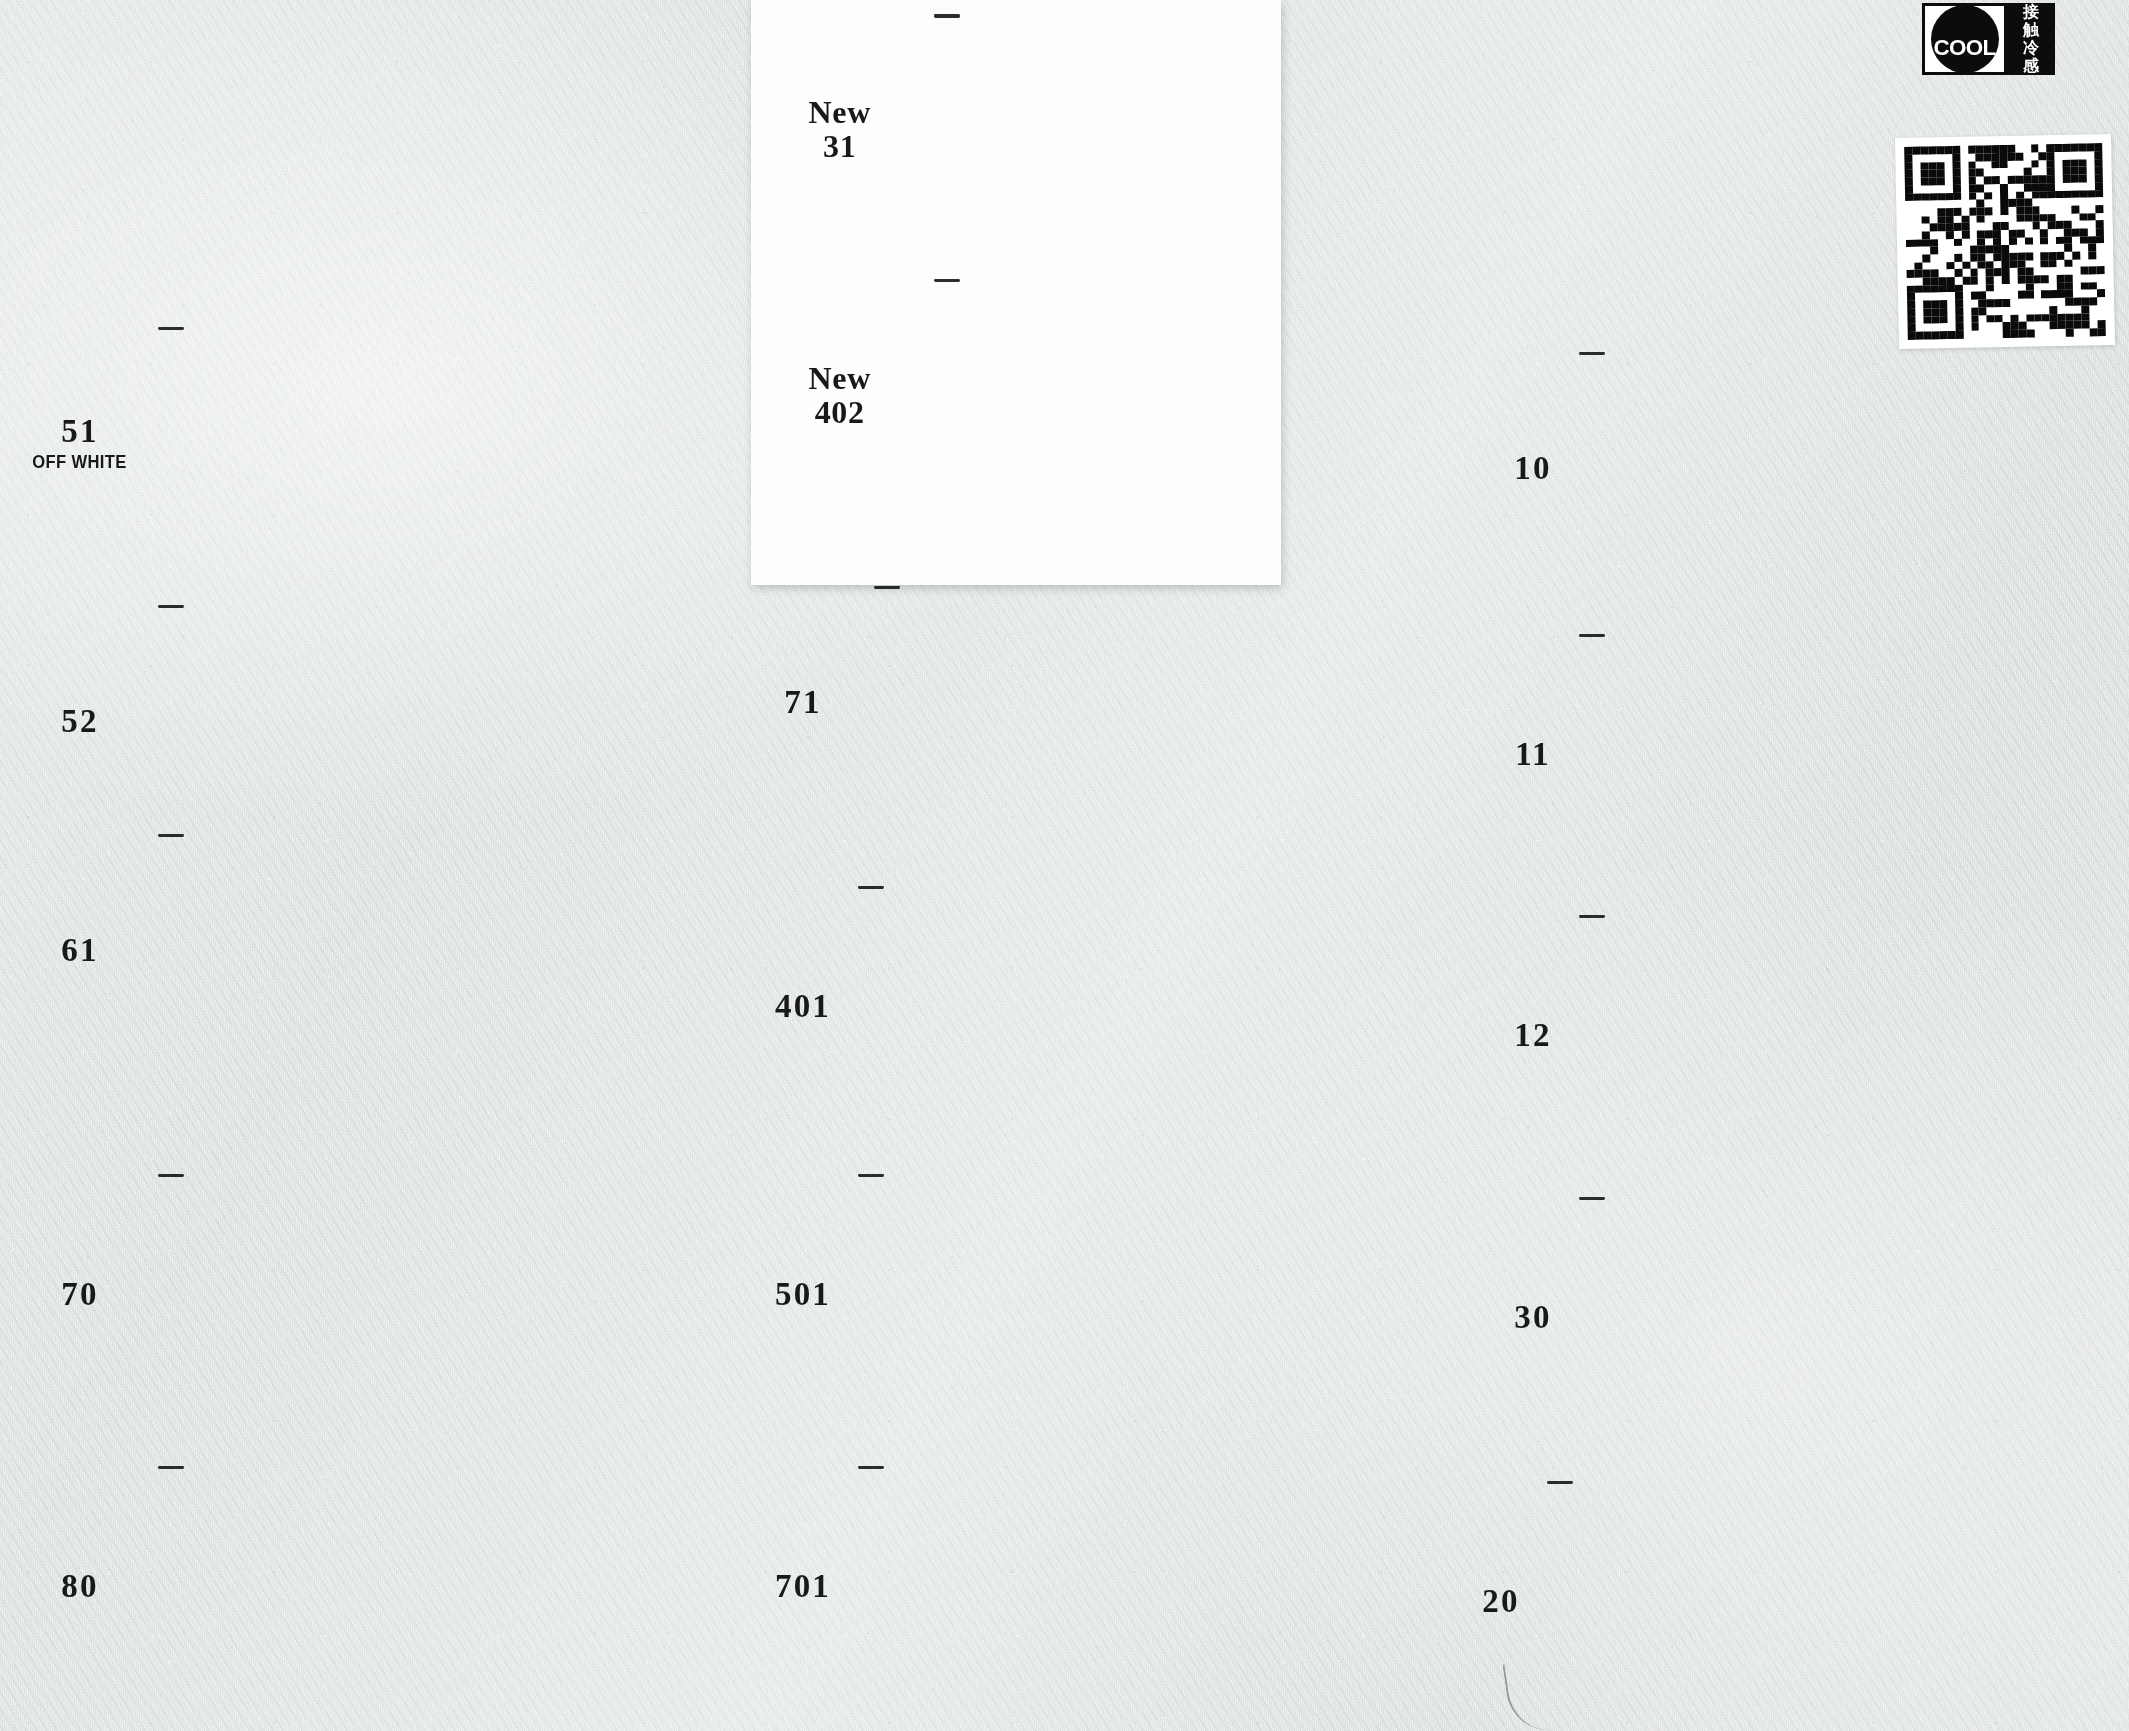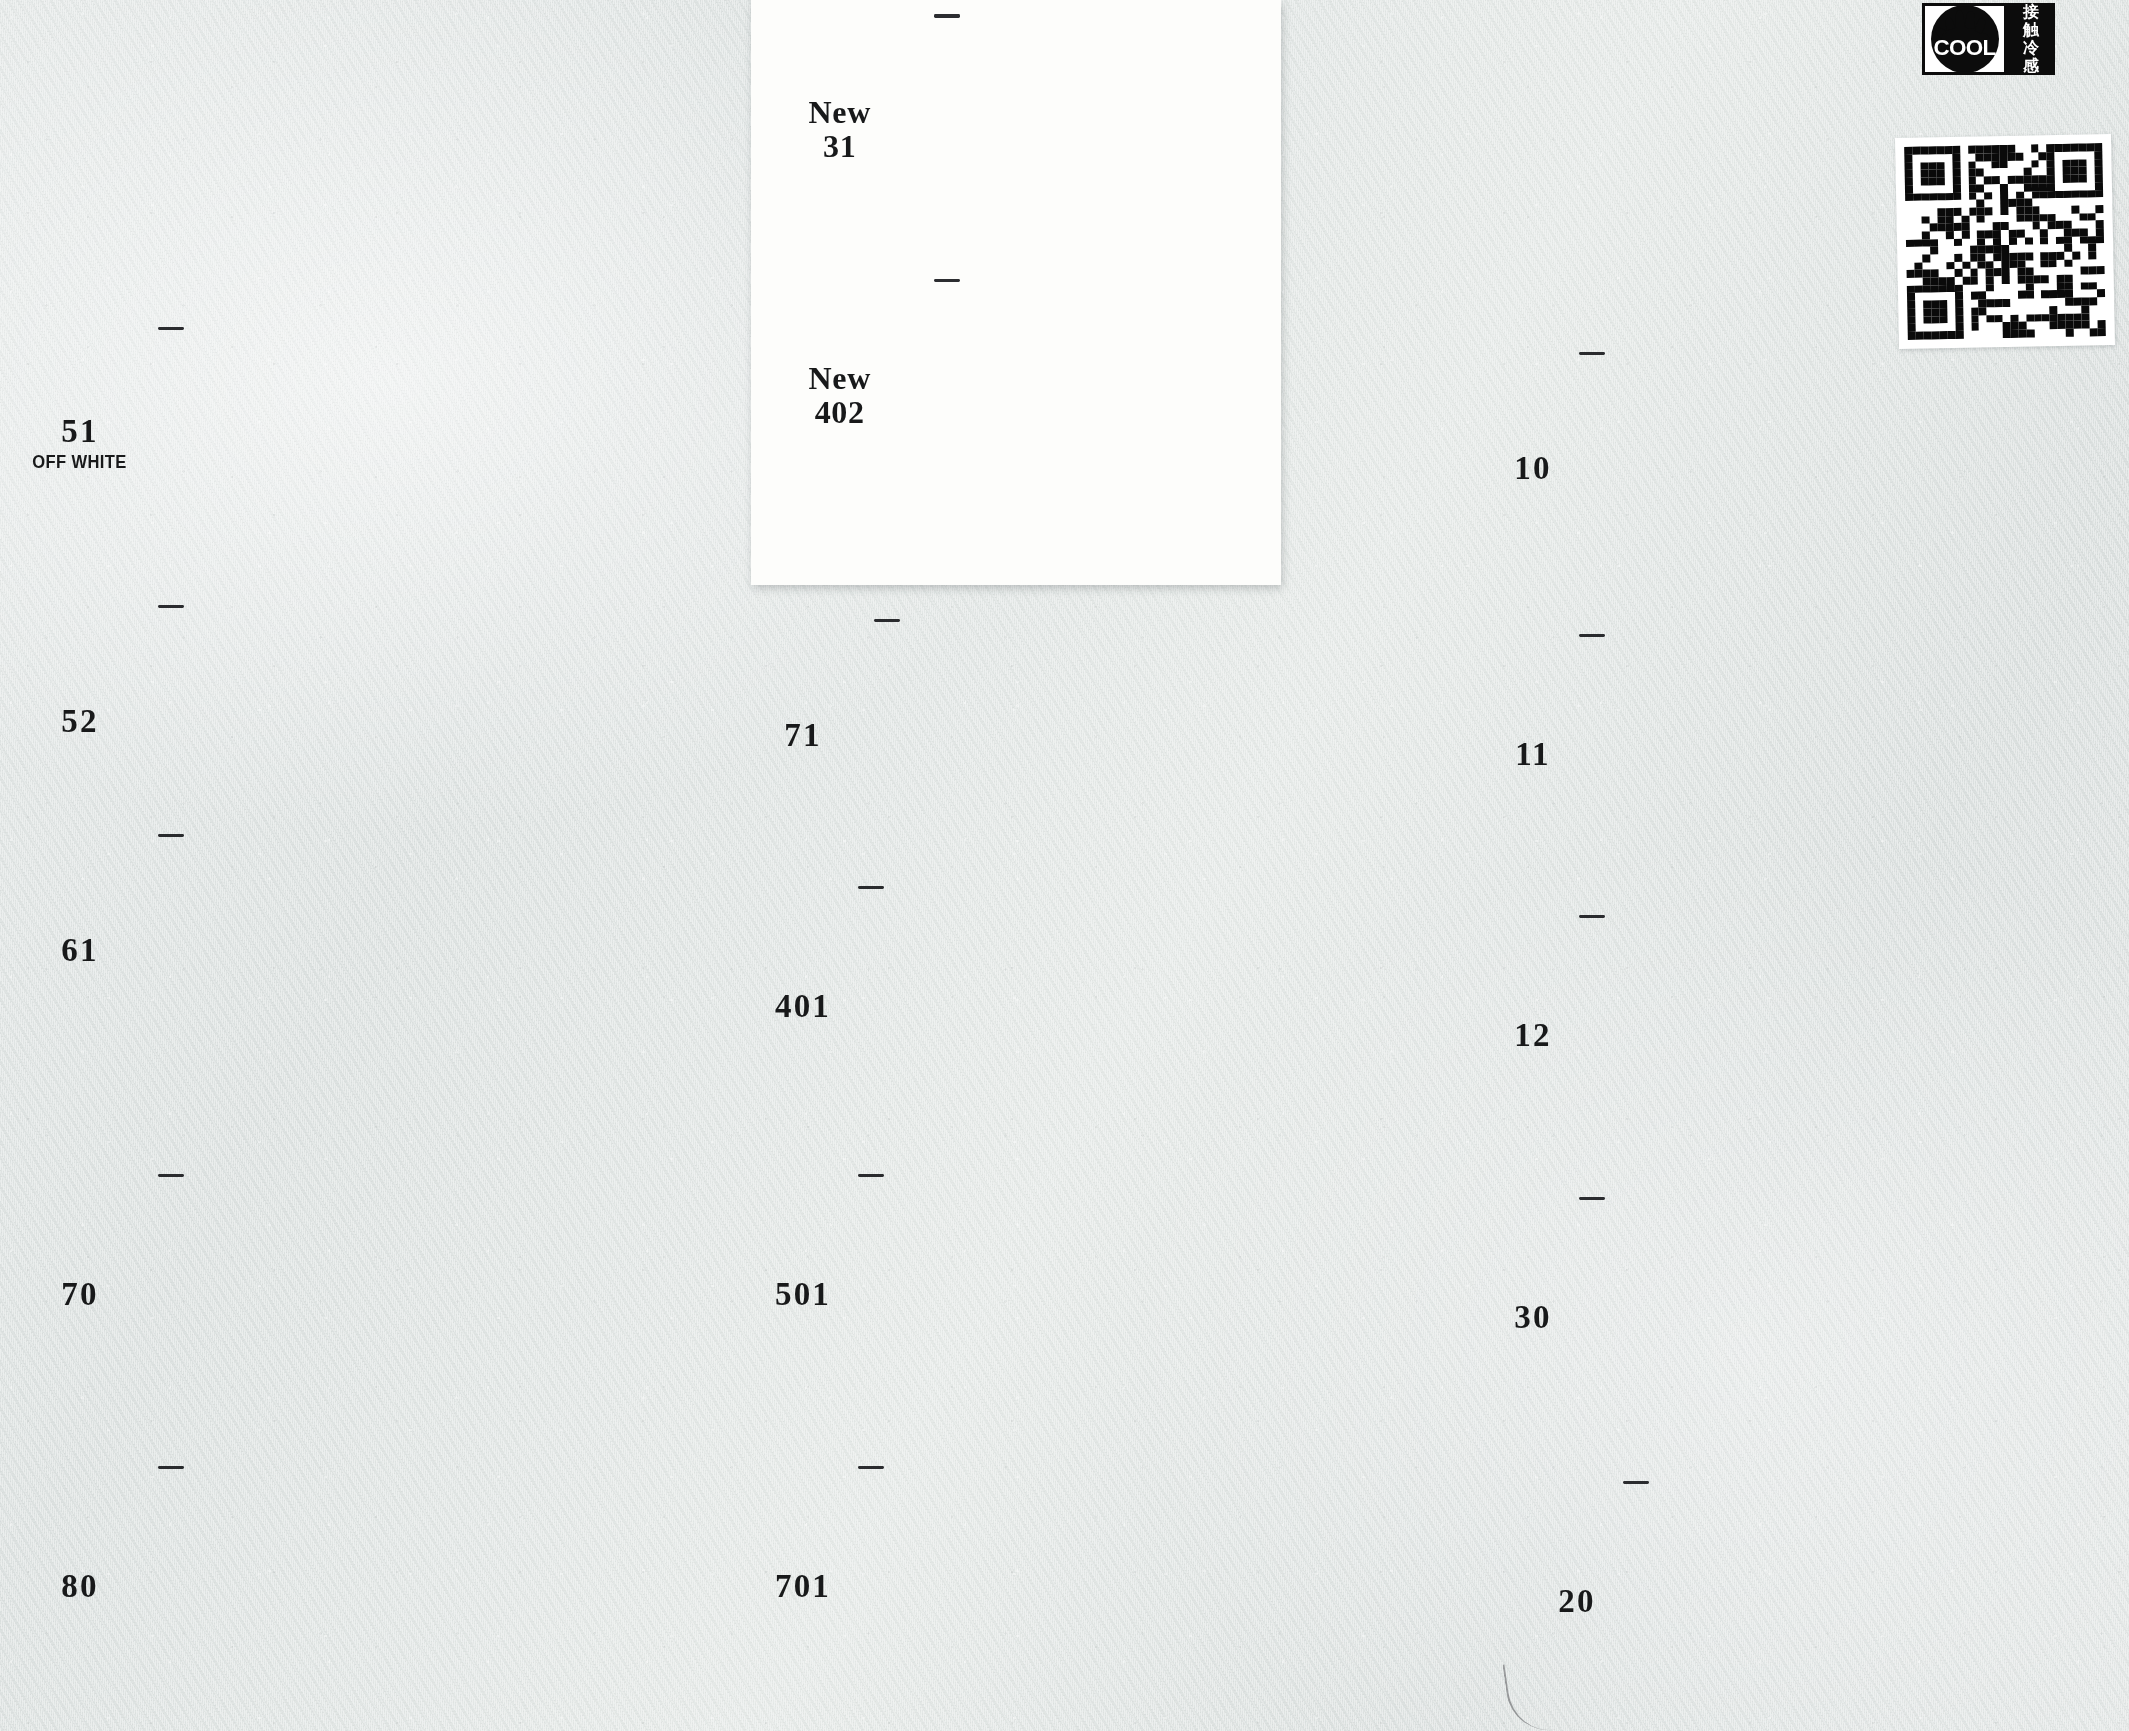--- a/index.html
+++ b/index.html
@@ -1005,21 +1005,21 @@
         <div class="swatch-code">80</div>
       </div>
       <div class="fabric-wrap">
         <span class="thread-tick"></span>
         <div class="fabric" style="width: 469px; height: 238px; background: rgb(99, 95, 75);">
           <div class="fabric-weave"></div>
           <div class="fabric-sheen"></div>
         </div>
       </div>
     </div>
-    <div class="swatch-cell" style="left: 761px; top: 620px; width: 570px; height: 231px; gap: 16px;">
+    <div class="swatch-cell" style="left: 761px; top: 587px; width: 570px; height: 231px; gap: 16px;">
       <div class="swatch-label-box" style="flex: 0 0 94px;">
         <div class="swatch-code">71</div>
       </div>
       <div class="fabric-wrap">
         <span class="thread-tick"></span>
         <div class="fabric" style="width: 476px; height: 231px; background: rgb(154, 128, 87);">
           <div class="fabric-weave"></div>
           <div class="fabric-sheen"></div>
         </div>
       </div>
@@ -1101,21 +1101,21 @@
         <div class="swatch-code">30</div>
       </div>
       <div class="fabric-wrap">
         <span class="thread-tick"></span>
         <div class="fabric" style="width: 490px; height: 238px; background: rgb(18, 18, 20);">
           <div class="fabric-weave"></div>
           <div class="fabric-sheen"></div>
         </div>
       </div>
     </div>
-    <div class="swatch-cell" style="left: 1544px; top: 1482px; width: 566px; height: 238px;">
+    <div class="swatch-cell" style="left: 1468px; top: 1482px; width: 566px; height: 238px;">
       <div class="swatch-label-box" style="flex: 0 0 76px;">
         <div class="swatch-code">20</div>
       </div>
       <div class="fabric-wrap">
         <span class="thread-tick"></span>
         <div class="fabric" style="width: 490px; height: 238px; background: rgb(13, 13, 15);">
           <div class="fabric-weave"></div>
           <div class="fabric-sheen"></div>
         </div>
       </div>

